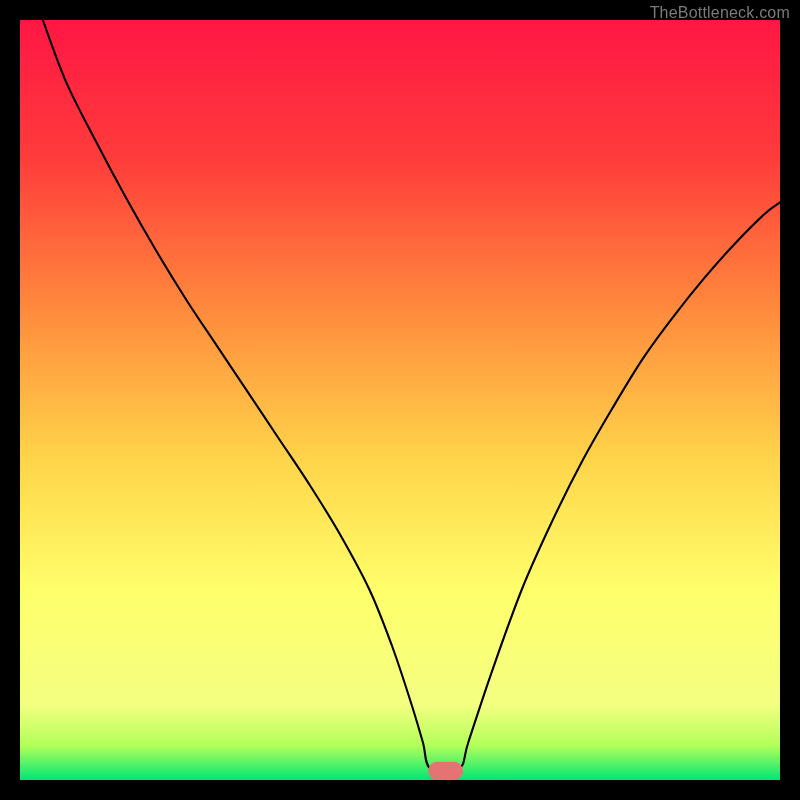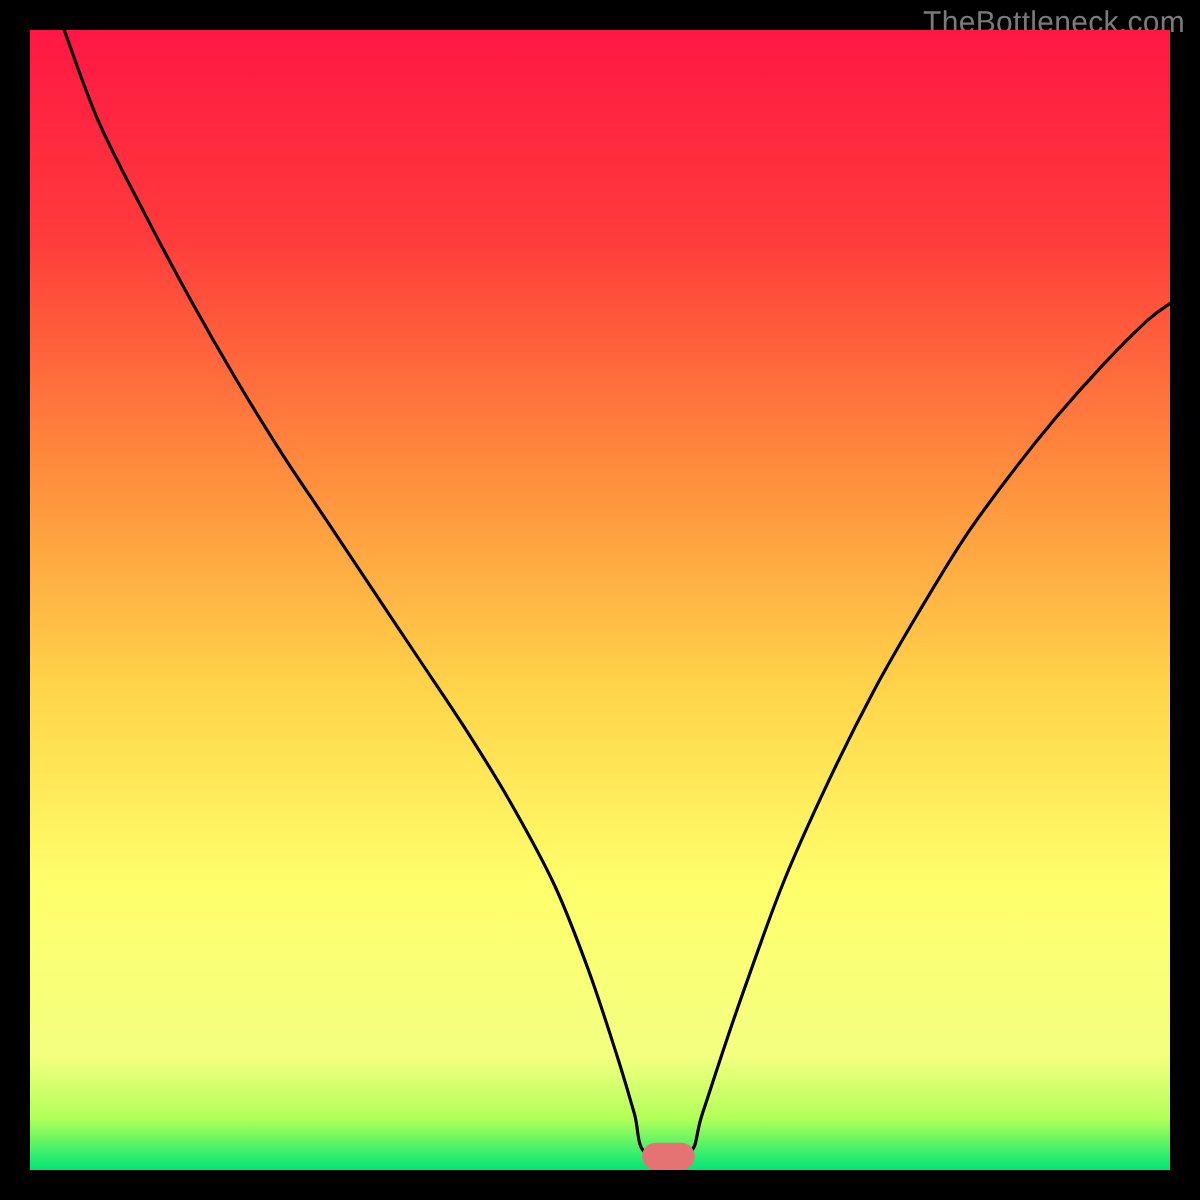--- a/index.html
+++ b/index.html
@@ -22,21 +22,21 @@
     left: 20px;
     top: 20px;
     width: 760px;
     height: 760px;
   }
   .citation {
     position: absolute;
     top: 4px;
     right: 10px;
     color: #7a7a7a;
-    font-size: 20px;
+    font-size: 16px;
     font-weight: 500;
     letter-spacing: 0.2px;
     user-select: none;
   }
 </style>
 </head>
 <body>
 
 <div class="stage">
   <div class="citation">TheBottleneck.com</div>

